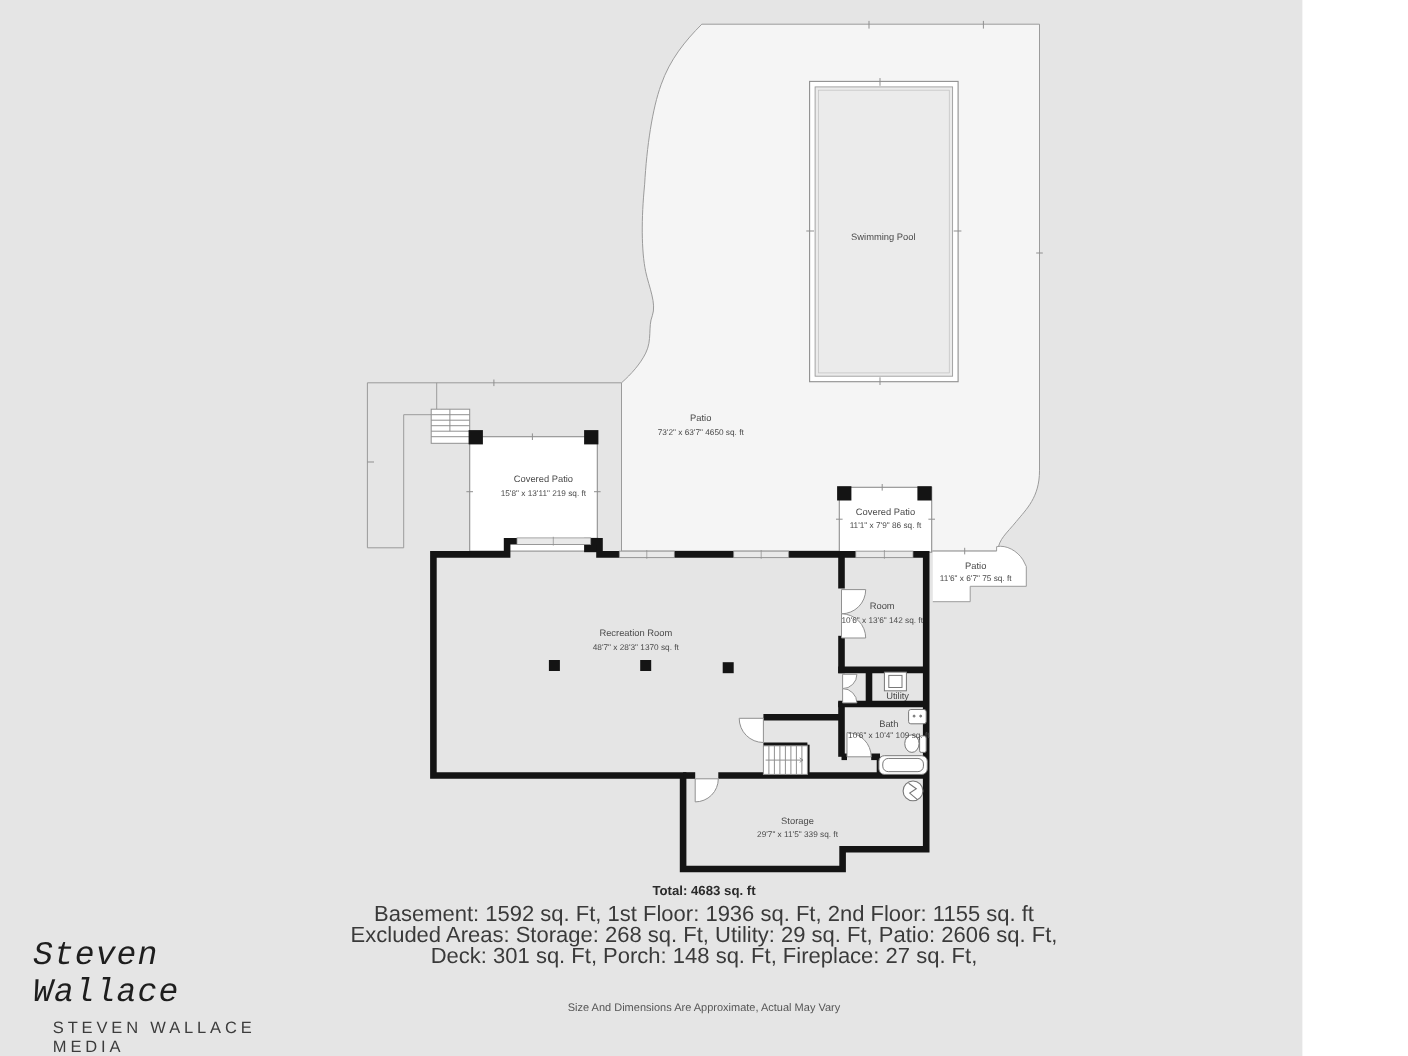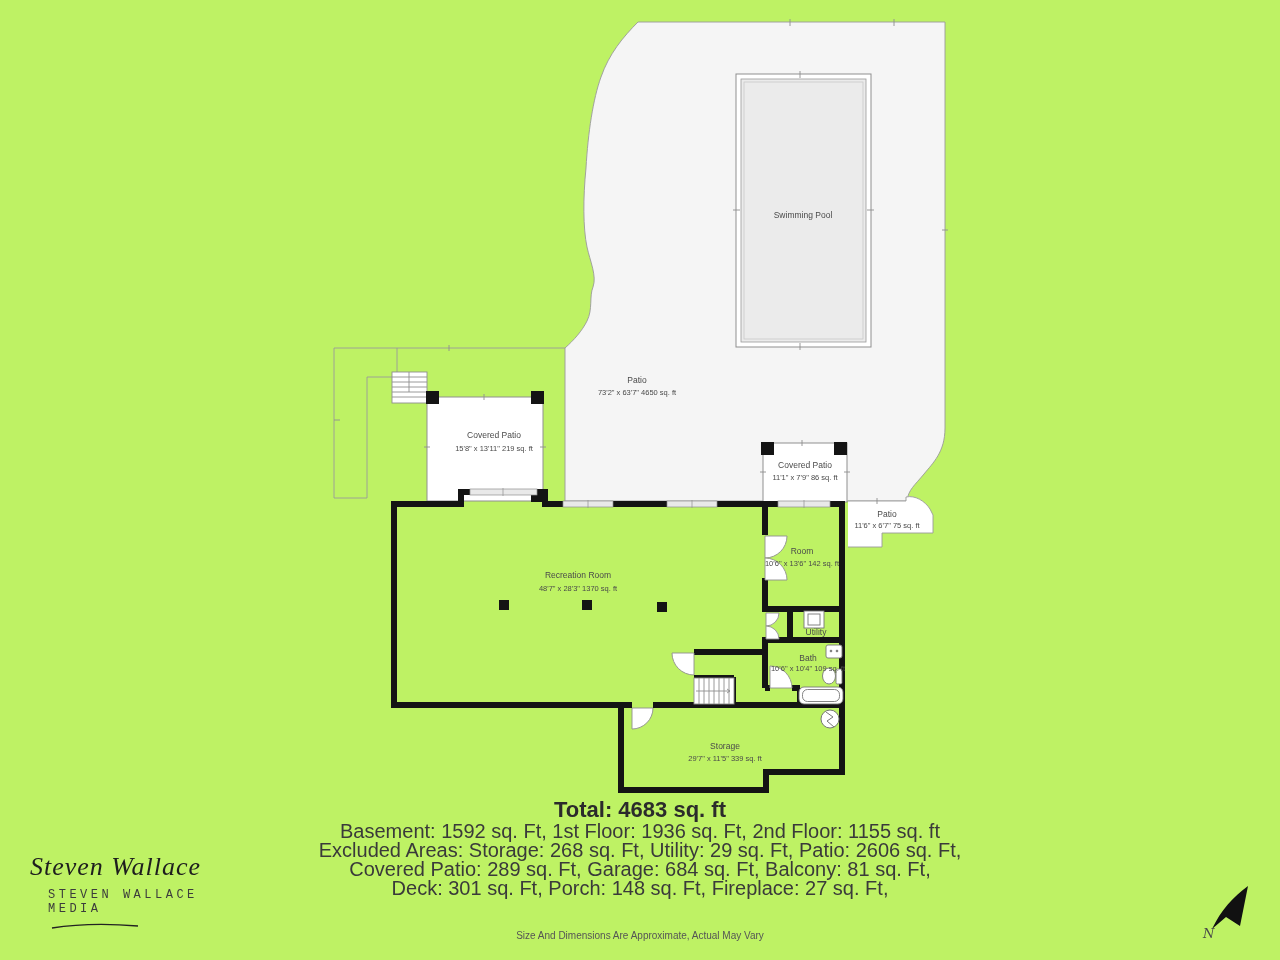--- a/index.html
+++ b/index.html
@@ -1,26 +1,26 @@
 <!DOCTYPE html>
 <html><head>
 <meta charset="utf-8">
 <style>
   html,body{margin:0;padding:0;background:#ffffff;}
-  .page{position:relative;width:1280px;height:960px;background:#bef264;overflow:hidden;
+  .page{position:relative;width:1184px;height:960px;background:#e5e5e5;overflow:hidden;
         font-family:"Liberation Sans","DejaVu Sans",sans-serif;}
   .plan-svg{position:absolute;left:0;top:0;}
   .summary{position:absolute;left:0;top:800px;width:1280px;text-align:center;color:#3a3a3a;}
-  .summary .total{font-size:22px;font-weight:bold;color:#2b2b2b;line-height:20px;margin-bottom:2px;}
+  .summary .total{font-size:12px;font-weight:bold;color:#2b2b2b;line-height:20px;margin-bottom:2px;}
   .summary .line{font-size:20px;line-height:19px;}
   .summary .disclaimer{font-size:10px;color:#555;margin-top:32px;}
   .logo{position:absolute;left:30px;top:852px;width:220px;color:#222;}
-  .logo .script{font-family:Liberation Serif, serif;font-style:italic;
-                font-size:26px;letter-spacing:1px;color:#1e1e1e;}
-  .logo .sub{font-size:12px;letter-spacing:3.5px;color:#3c3c3c;margin-top:6px;margin-left:18px;font-family:Liberation Mono, monospace;}
+  .logo .script{font-family:Liberation Mono, monospace;font-style:italic;
+                font-size:30px;letter-spacing:1px;color:#1e1e1e;}
+  .logo .sub{font-size:15px;letter-spacing:3.5px;color:#3c3c3c;margin-top:6px;margin-left:18px;}
   .logo .swoosh{margin-left:20px;margin-top:4px;}
   .compass{position:absolute;left:1185px;top:868px;}
   svg text{fill:#4a4a4a;}
   .roomname{font-size:8.5px;}
   .roomdims{font-size:7.5px;}
 </style>
 </head>
 <body>
 
 <div class="page">
@@ -210,21 +210,20 @@
 
       <text class="roomname" x="725" y="749">Storage</text>
       <text class="roomdims" x="725" y="761">29'7" x 11'5" 339 sq. ft</text>
     </g>
   </svg>
 
   <div class="summary">
     <div class="total">Total: 4683 sq. ft</div>
     <div class="line">Basement: 1592 sq. Ft, 1st Floor: 1936 sq. Ft, 2nd Floor: 1155 sq. ft</div>
     <div class="line">Excluded Areas: Storage: 268 sq. Ft, Utility: 29 sq. Ft, Patio: 2606 sq. Ft,</div>
-    <div class="line">Covered Patio: 289 sq. Ft, Garage: 684 sq. Ft, Balcony: 81 sq. Ft,</div>
     <div class="line">Deck: 301 sq. Ft, Porch: 148 sq. Ft, Fireplace: 27 sq. Ft,</div>
     <div class="disclaimer">Size And Dimensions Are Approximate, Actual May Vary</div>
   </div>
 
   <div class="logo">
     <div class="script">Steven Wallace</div>
     <div class="sub">STEVEN WALLACE MEDIA</div>
     <svg class="swoosh" width="90" height="8" viewBox="0 0 90 8">
       <path d="M 2,6 Q 40,0 88,4" fill="none" stroke="#222" stroke-width="1.4"></path>
     </svg>

